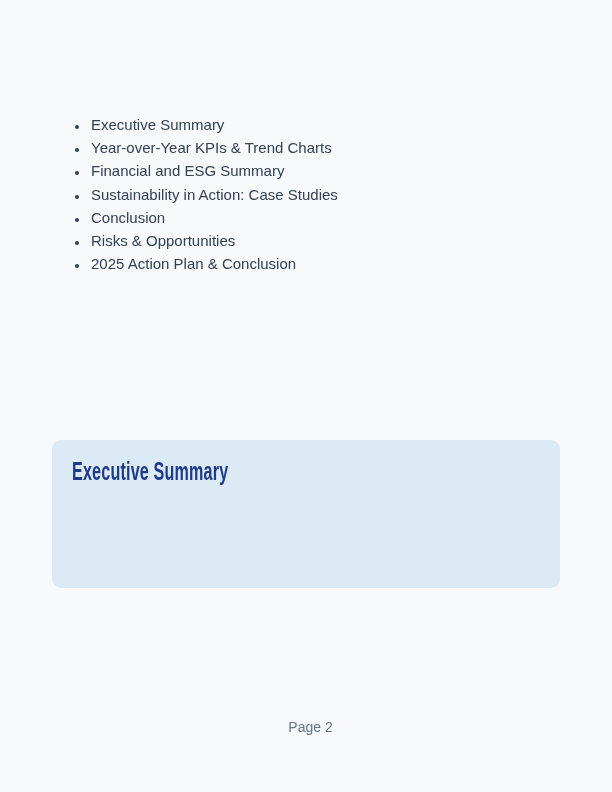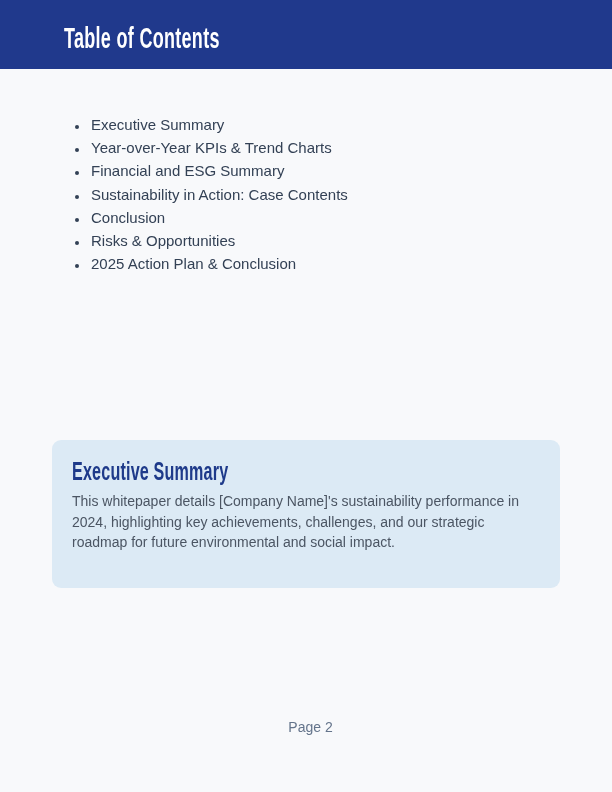--- a/index.html
+++ b/index.html
@@ -90,36 +90,32 @@
     text-align: center;
     font-size: 14px;
     color: var(--footer-text, #64748b);
   }
 </style>
 </head>
 <body>
 
 <div class="page">
 
-  <header class="header">
-    <h1 class="title"><span class="condensed">Table of Contents</span></h1>
-  </header>
 
   <main>
     <ul class="toc">
       <li>Executive Summary</li>
       <li>Year-over-Year KPIs &amp; Trend Charts</li>
       <li>Financial and ESG Summary</li>
-      <li>Sustainability in Action: Case Contents</li>
+      <li>Sustainability in Action: Case Studies</li>
       <li>Conclusion</li>
       <li>Risks &amp; Opportunities</li>
       <li>2025 Action Plan &amp; Conclusion</li>
     </ul>
 
     <section class="card">
       <h2 class="card-heading"><span class="condensed">Executive Summary</span></h2>
-      <p class="card-body">This whitepaper details [Company Name]'s sustainability performance in 2024, highlighting key achievements, challenges, and our strategic roadmap for future environmental and social impact.</p>
     </section>
   </main>
 
   <div class="footer">Page 2</div>
 
 </div>
 
 </body></html>

